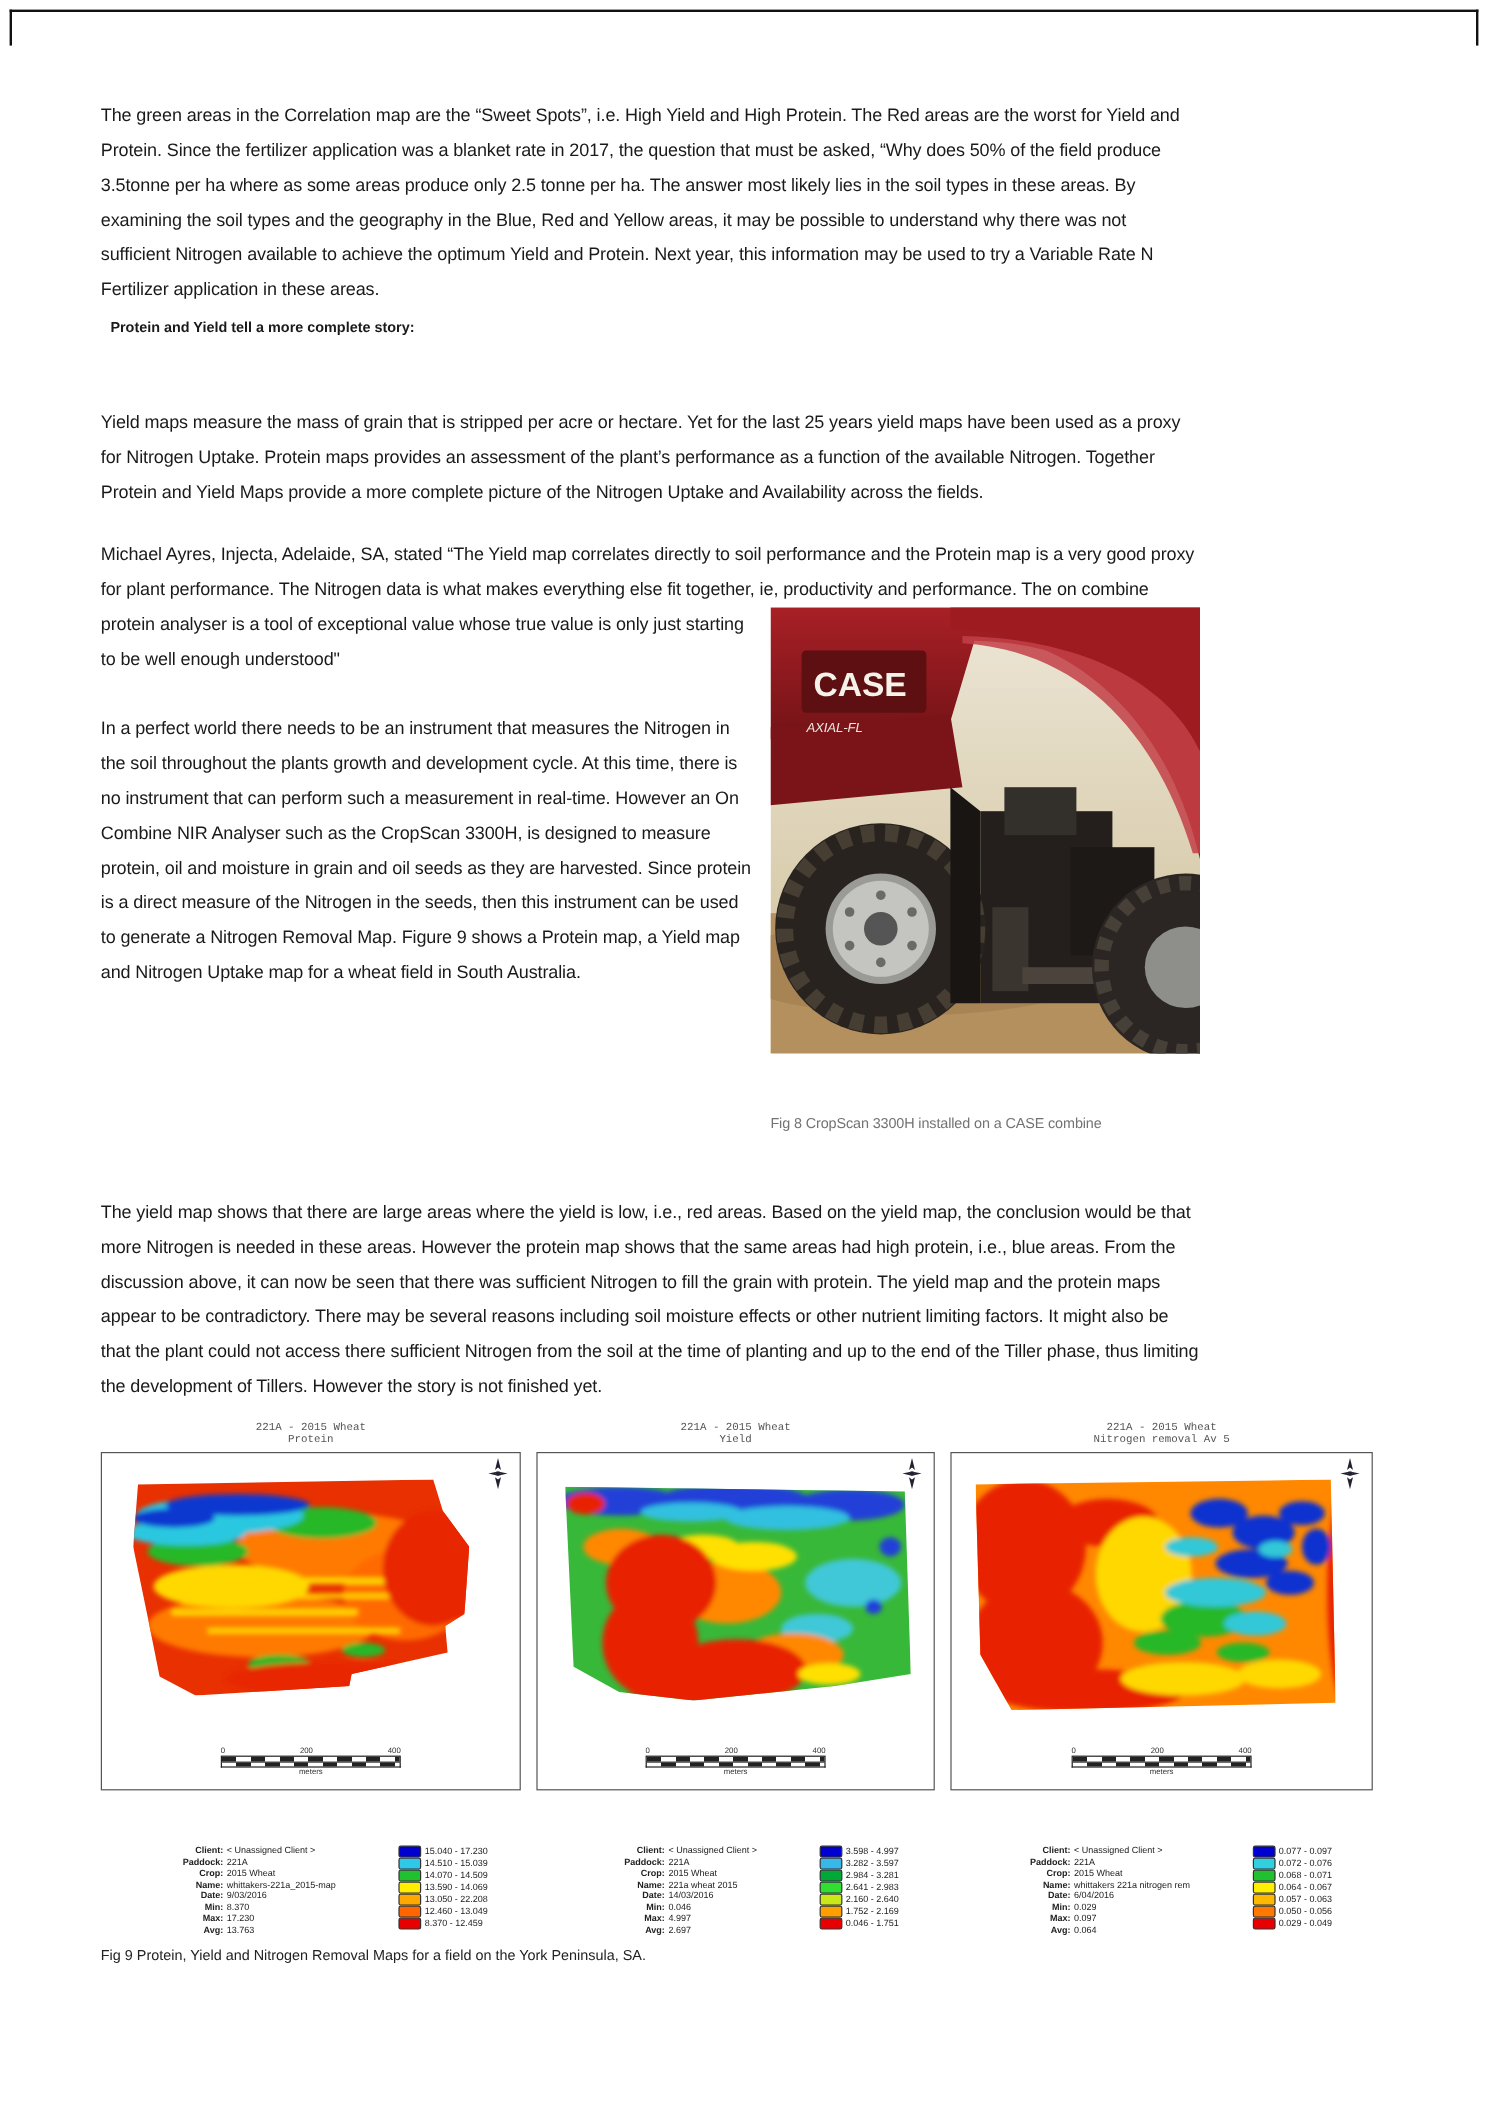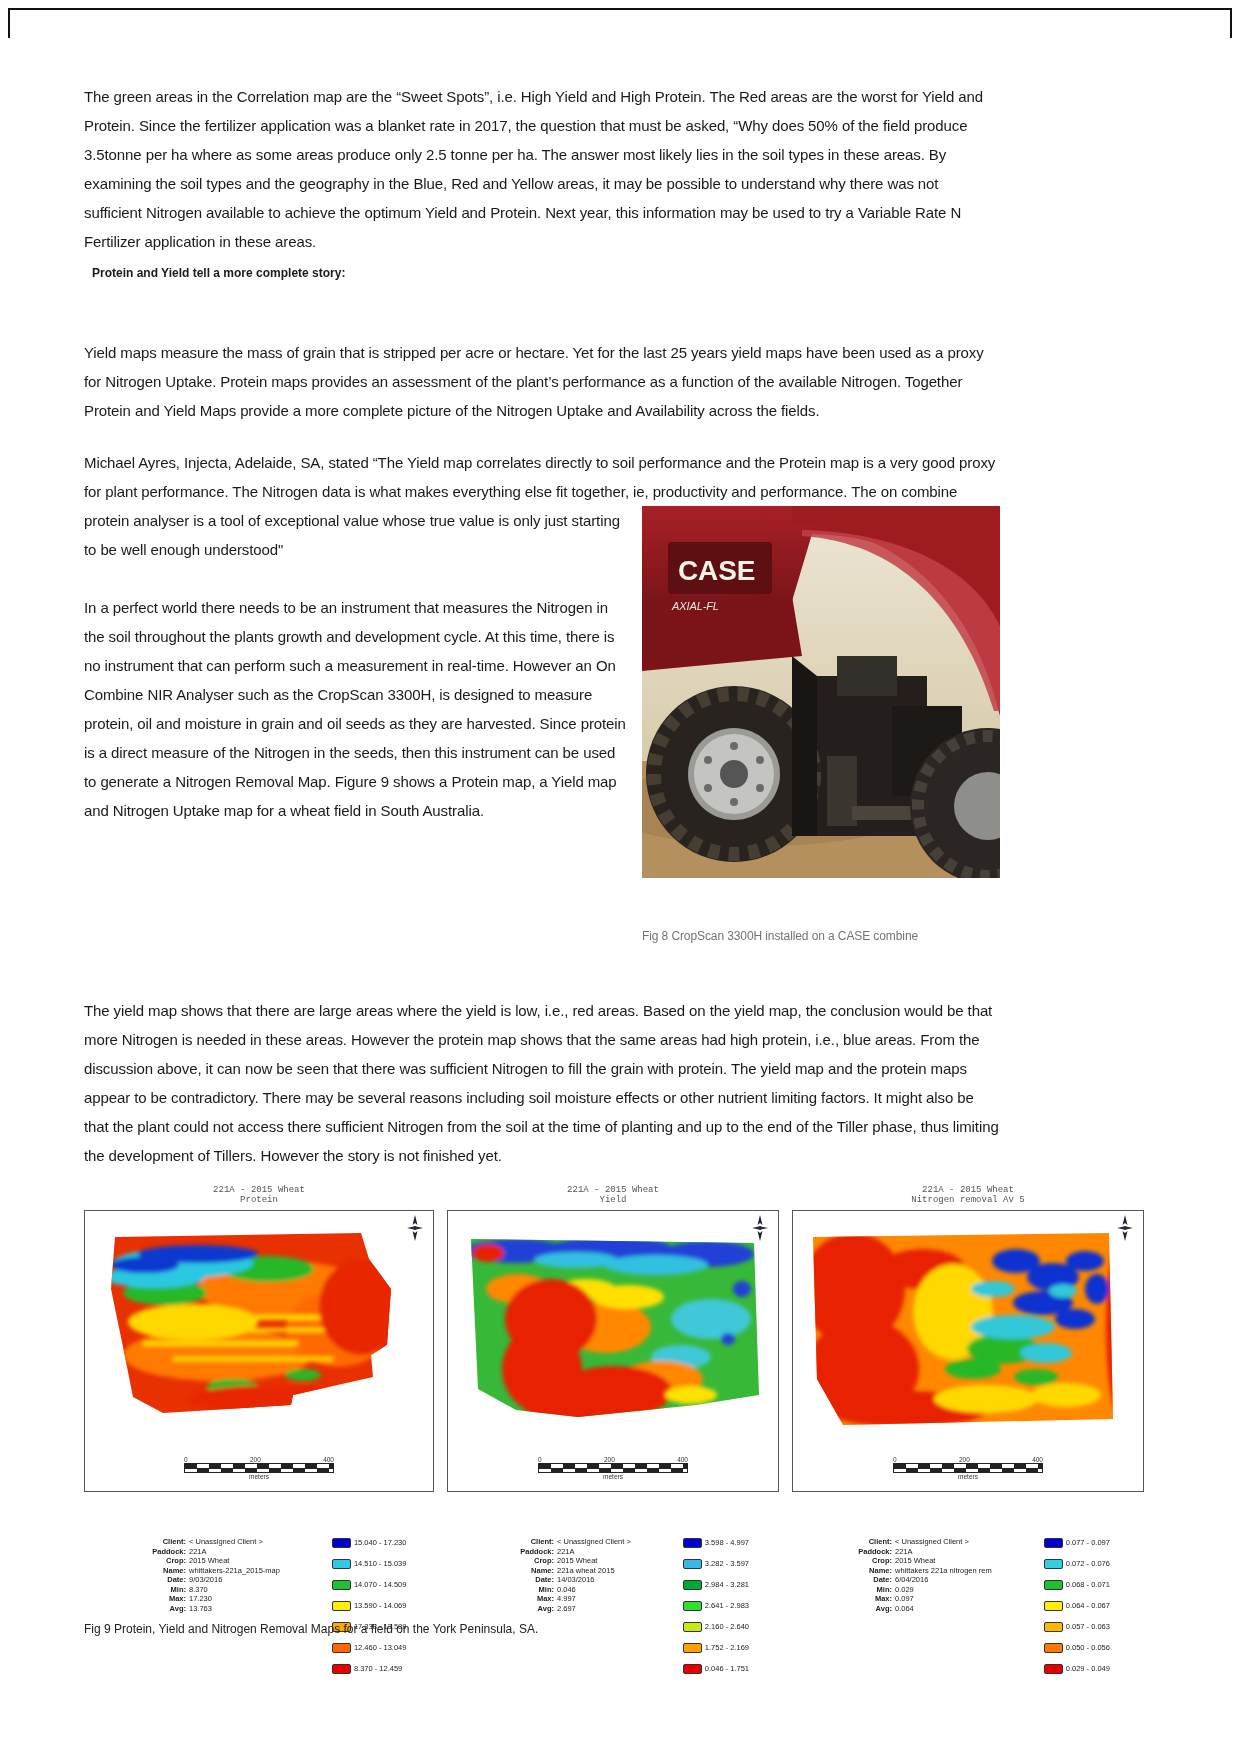--- a/index.html
+++ b/index.html
@@ -37,21 +37,21 @@
           background:repeating-linear-gradient(90deg,#222 0 12px,#fff 12px 24px);}
   .sb-bar2{height:3px;border:1px solid #222;border-top:none;
           background:repeating-linear-gradient(90deg,#fff 0 12px,#222 12px 24px);}
   .sb-unit{line-height:8px;}
 
   
   .legend{position:absolute;top:352px;display:flex;gap:8px;font-size:7.5px;line-height:9.5px;color:#222;}
   .linfo{display:flex;flex-direction:column;}
   .lrow{display:flex;white-space:nowrap;}
   .lab{width:58px;text-align:right;font-weight:bold;padding-right:3px;}
-  .lswatches{display:flex;flex-direction:column;gap:11px;padding-top:1px;padding-left:44px;}
+  .lswatches{display:flex;flex-direction:column;gap:0;padding-top:1px;padding-left:44px;}
   .srow{display:flex;align-items:center;white-space:nowrap;}
   .sw{width:17px;height:8px;border:1px solid #333;border-radius:2px;margin-right:3px;display:inline-block;}
   .fig9{left:84px;top:1622px;font-size:12px;color:#222;}
 </style>
 </head>
 <body>
 
 <div class="page">
   <div class="pborder-top"></div>
   <div class="pborder-l"></div>
@@ -358,21 +358,21 @@
         <div class="srow">
             <span class="sw" style="background: rgb(32, 192, 48);"></span>
             <span>14.070 - 14.509</span>
           </div>
         <div class="srow">
             <span class="sw" style="background: rgb(255, 238, 0);"></span>
             <span>13.590 - 14.069</span>
           </div>
         <div class="srow">
             <span class="sw" style="background: rgb(255, 168, 0);"></span>
-            <span>17.338 - 13.589</span>
+            <span>13.050 - 22.208</span>
           </div>
         <div class="srow">
             <span class="sw" style="background: rgb(255, 102, 0);"></span>
             <span>12.460 - 13.049</span>
           </div>
         <div class="srow">
             <span class="sw" style="background: rgb(232, 0, 0);"></span>
             <span>8.370 - 12.459</span>
           </div>
       </div>

